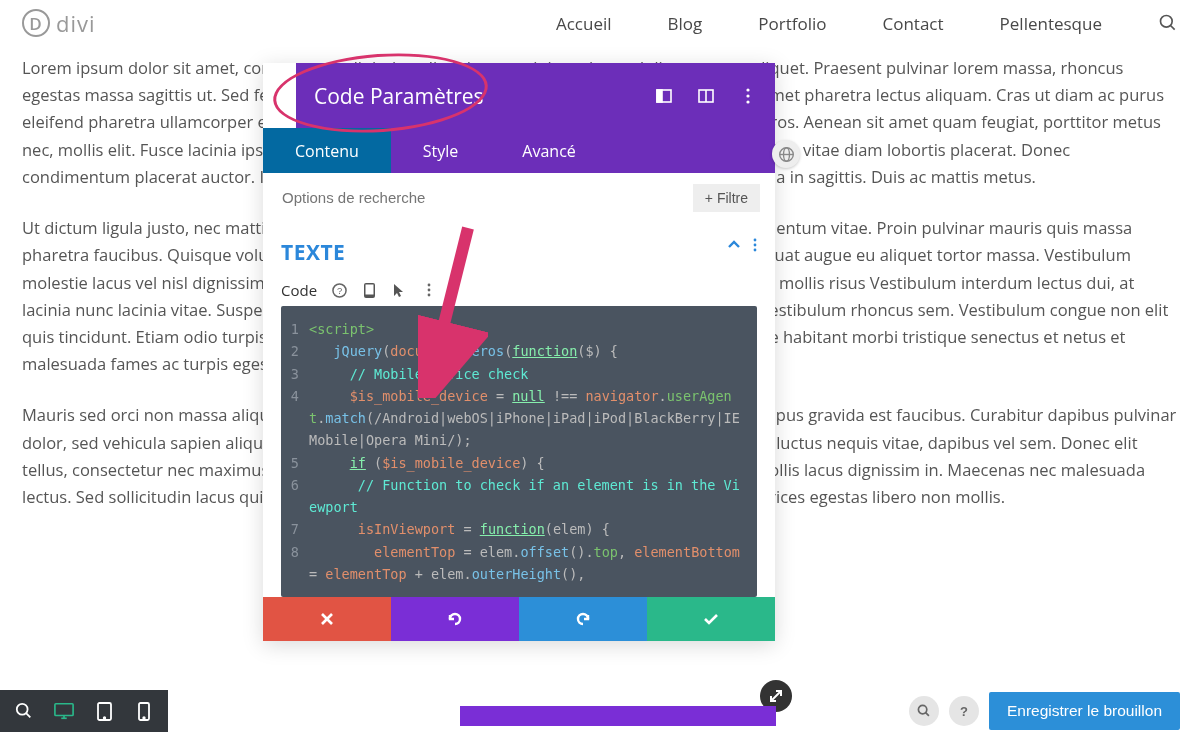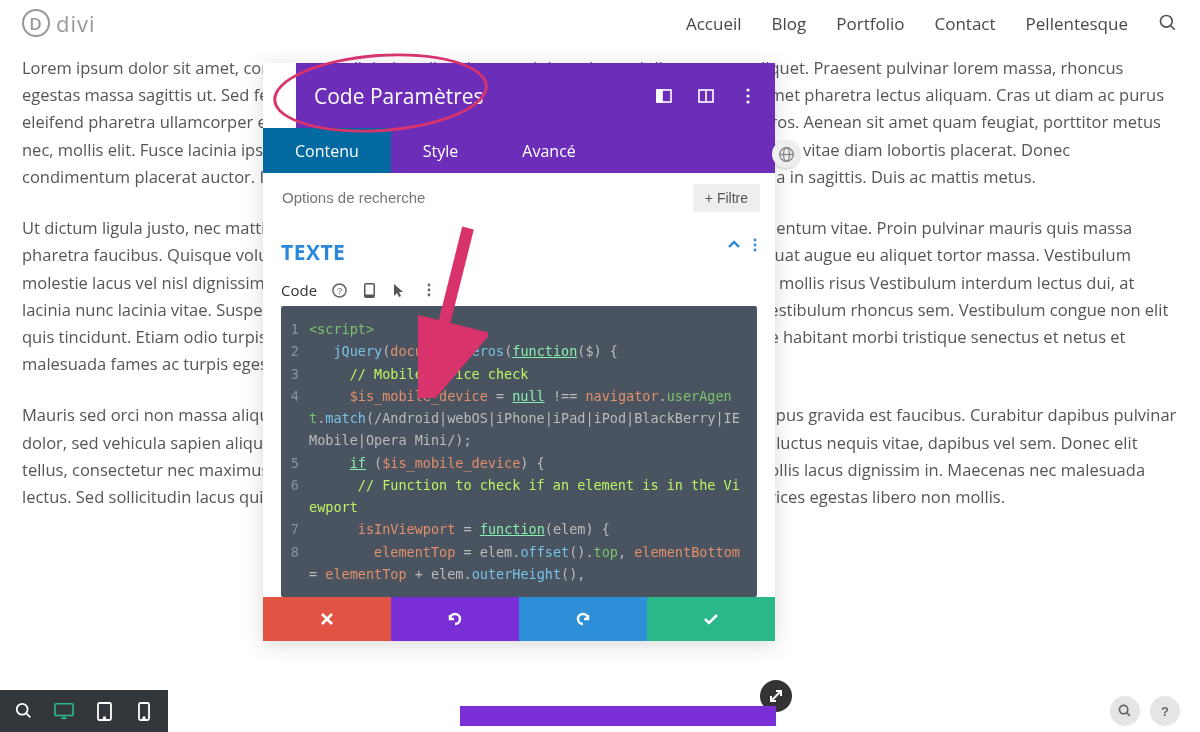--- a/index.html
+++ b/index.html
@@ -3,21 +3,21 @@
 <meta charset="utf-8">
 <style>
 * { margin:0; padding:0; box-sizing:border-box; }
 body { font-family:-apple-system,BlinkMacSystemFont,"Segoe UI","Open Sans",sans-serif; background:#fff; color:#333; overflow:hidden; width:1200px; height:732px; position:relative; }
 
 
 .topnav { display:flex; align-items:center; padding:8px 22px 16px 22px; }
 .logo { display:flex; align-items:center; gap:6px; color:#999; font-size:22px; letter-spacing:1px; }
 .logo-circle { width:28px; height:28px; border:2px solid #999; border-radius:50%; display:flex; align-items:center; justify-content:center; font-weight:600; font-size:17px; }
 .nav-spacer { flex:1; }
-.nav-links { display:flex; gap:30px; align-items:center; font-size:17px; color:#484848; }
+.nav-links { display:flex; gap:56px; align-items:center; font-size:17px; color:#484848; }
 .nav-links a { color:#484848; text-decoration:none; font-weight:500; }
 .search-glyph { width:20px; height:20px; font-size:18px; color:#666; }
 
 
 .page-content { padding:0 22px; color:#555; line-height:1.65; font-size:16.5px; }
 .page-content p { margin-bottom:24px; }
 
 
 .modal { position:absolute; left:263px; top:63px; width:512px; background:#fff; box-shadow:0 4px 20px rgba(0,0,0,.15); }
 .modal-header { background:#6c2eb9; color:#fff; display:flex; align-items:center; padding:0 18px; height:65px;margin-left:33px; }
@@ -46,21 +46,21 @@
 .code-editor { background:#4a5460; color:#dcdcdc; border-radius:2px; margin:0 18px; padding:12px 10px 12px 6px; font-family:Menlo,Consolas,monospace; font-size:13.5px; line-height:1.65; overflow:hidden; }
 .code-line { display:flex; }
 .gutter { width:22px; text-align:right; color:#8a929c; padding-right:10px; flex-shrink:0; user-select:none; }
 .code-txt { flex:1; white-space:pre-wrap; word-break:break-all; }
 .tok-tag{color:#7bc36e;}
 .tok-fn{color:#78c2e8;}
 .tok-kw{color:#86efac;text-decoration:underline;}
 .tok-var{color:#e28f6b;}
 .tok-prop{color:#7bc36e;}
 .tok-punc{color:#bbb;}
-.tok-comment{color:#bef264;}
+.tok-comment{color:#5eead4;}
 .tok-str{color:#bbb;}
 
 
 .modal-actions { display:flex; height:44px; }
 .modal-actions button { flex:1; border:none; color:#fff; font-size:17px; cursor:pointer; display:flex; align-items:center; justify-content:center; }
 .act-cancel{background:#e15444;}
 .act-undo{background:#7a2ed6;}
 .act-redo{background:#2c8fd8;}
 .act-ok{background:#2ab88a;}
 
@@ -320,14 +320,15 @@
   </div>
   <div class="bottombar-spacer"></div>
   <div class="right-group">
     <button class="circ-btn">
         <svg width="14" height="14" viewBox="0 0 20 20" fill="none" stroke="#666" stroke-width="2.4">
           <circle cx="8" cy="8" r="6"></circle>
           <line x1="17" y1="17" x2="12" y2="12"></line>
         </svg>
       </button>
     <button class="circ-btn">?</button>
+    <button class="save-draft-btn">Enregistrer le brouillon</button>
   </div>
 </div>
 
 </body></html>

